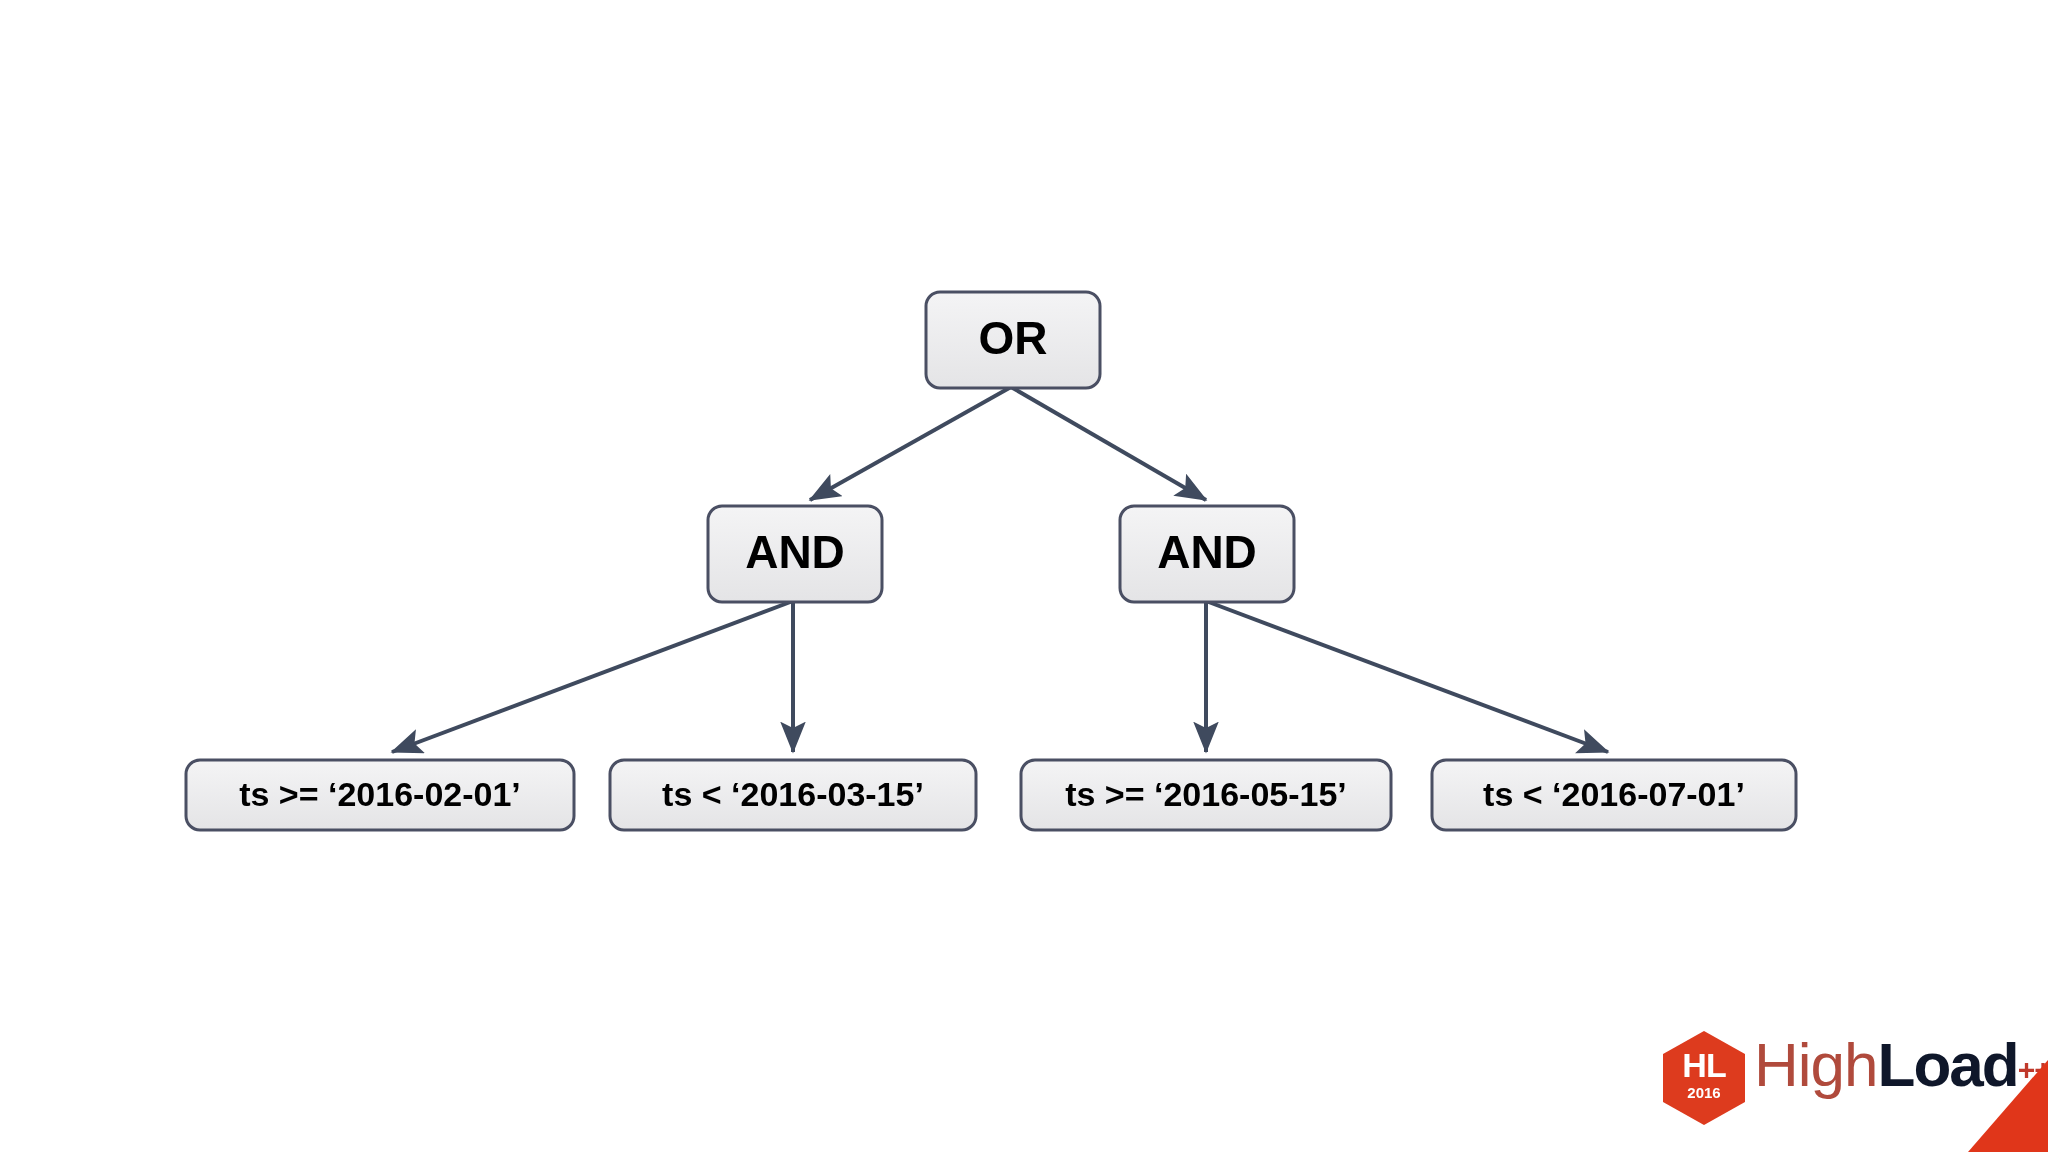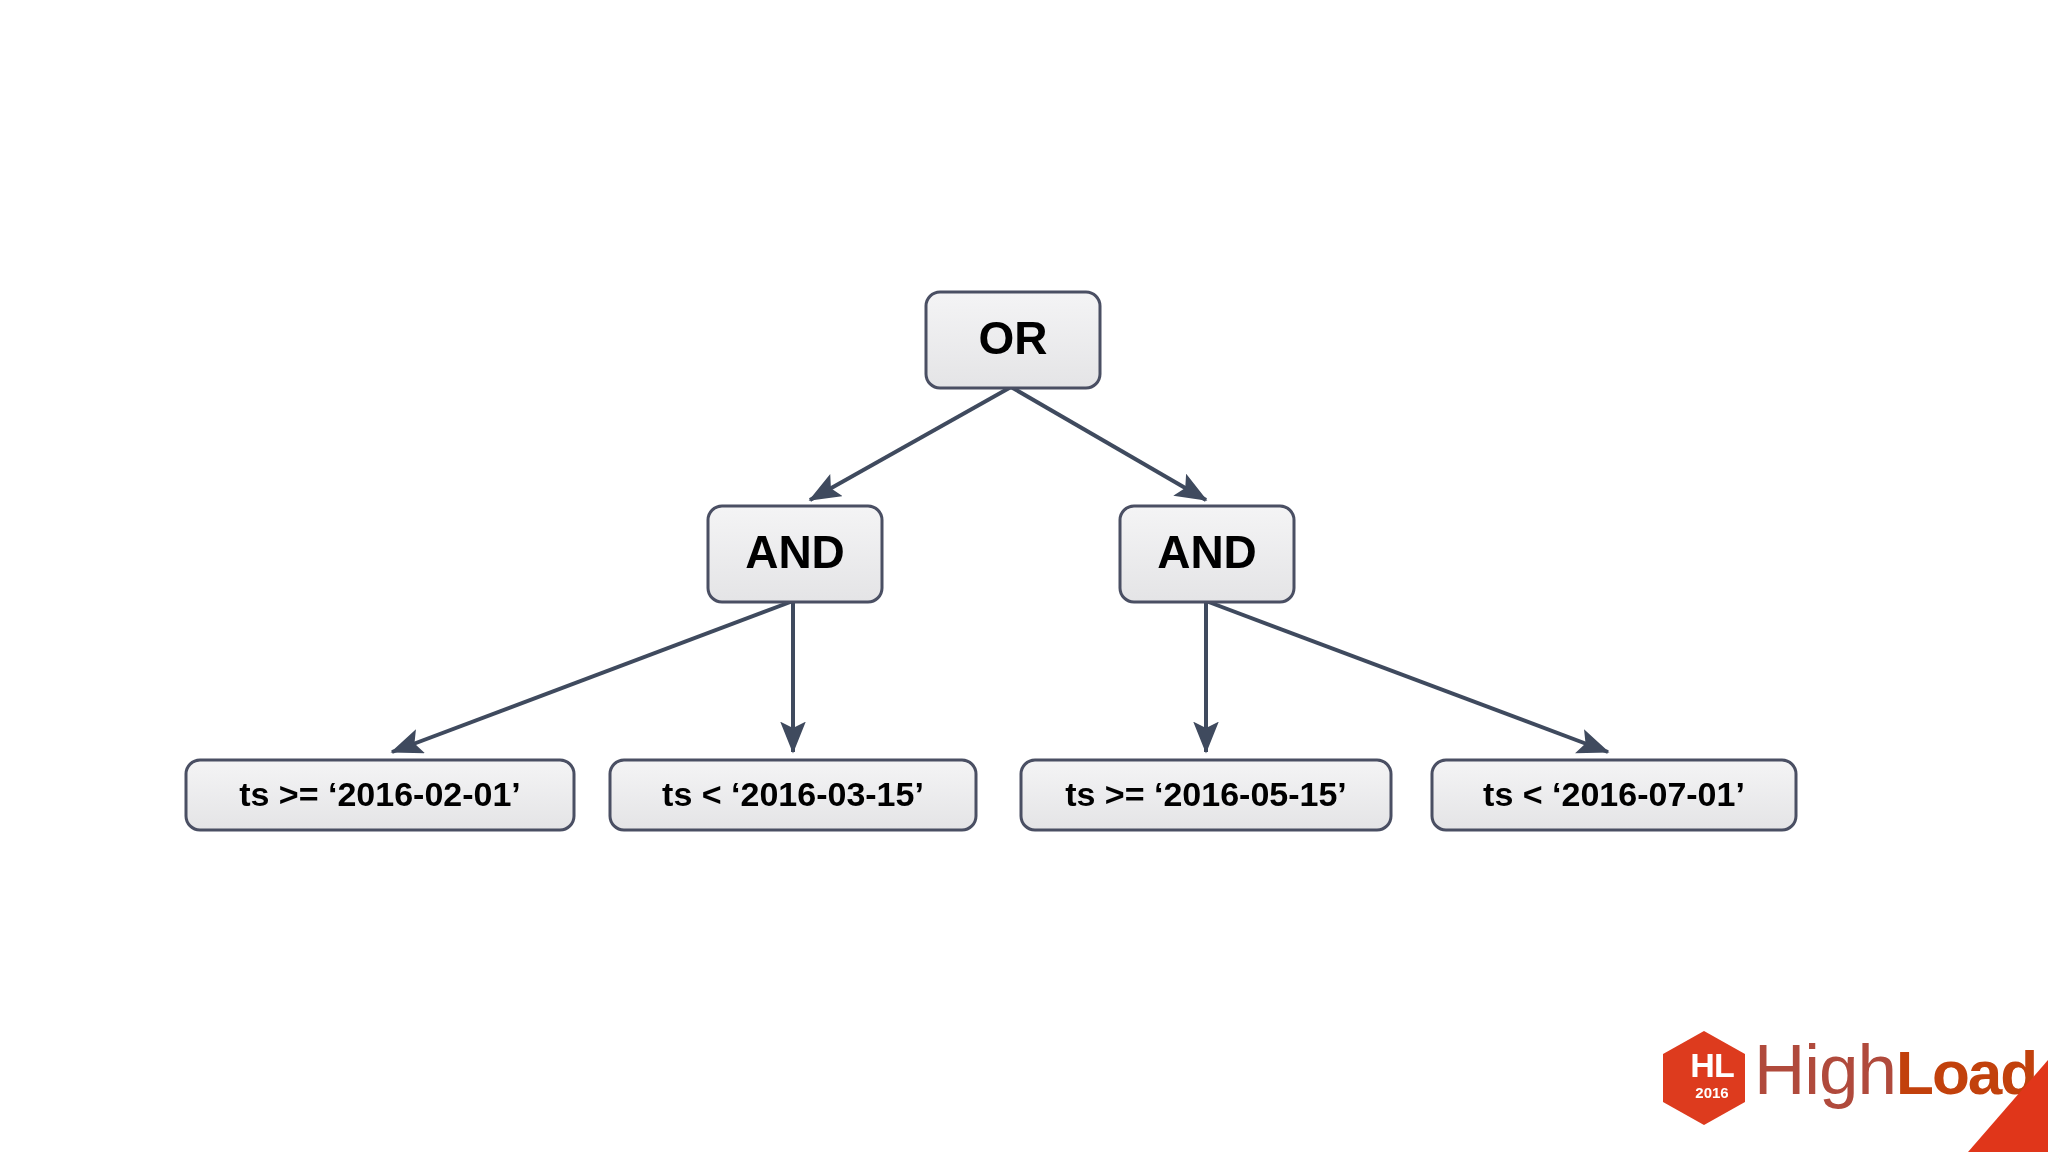--- a/index.html
+++ b/index.html
@@ -46,21 +46,21 @@
   }
   #hex-badge {
     position: absolute;
     left: 0px;
     top: 4px;
     width: 84px;
     height: 96px;
   }
   .hex-text {
     position: absolute;
-    left: 8px;
+    left: 0;
     width: 84px;
     text-align: center;
     font-family: "Liberation Sans", sans-serif;
     color: #ffffff;
   }
   #hex-hl {
     top: 20px;
     font-size: 34px;
     font-weight: bold;
     letter-spacing: -1px;
@@ -73,30 +73,30 @@
   }
   #wordmark {
     position: absolute;
     left: 92px;
     top: 8px;
     white-space: nowrap;
     line-height: 1;
   }
   #wm-high {
     font-family: "Liberation Sans", sans-serif;
-    font-size: 71px;
+    font-size: 62px;
     font-weight: 300;
     color: #b04a3c;
     letter-spacing: -1px;
   }
   #wm-load {
     font-family: "Liberation Sans", sans-serif;
     font-size: 62px;
     font-weight: bold;
-    color: #c2410c;
+    color: #0f172a;
     letter-spacing: -2px;
   }
   #wm-plus {
     font-family: "Liberation Sans", sans-serif;
     font-size: 30px;
     font-weight: bold;
     color: #c0392b;
     vertical-align: super;
     letter-spacing: -1px;
   }

